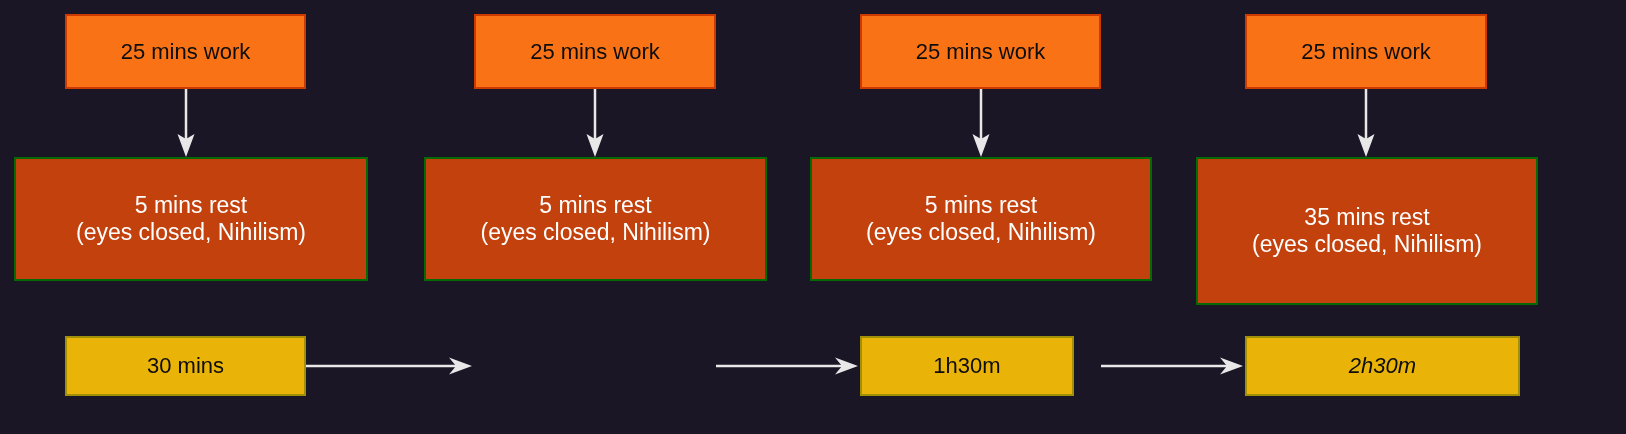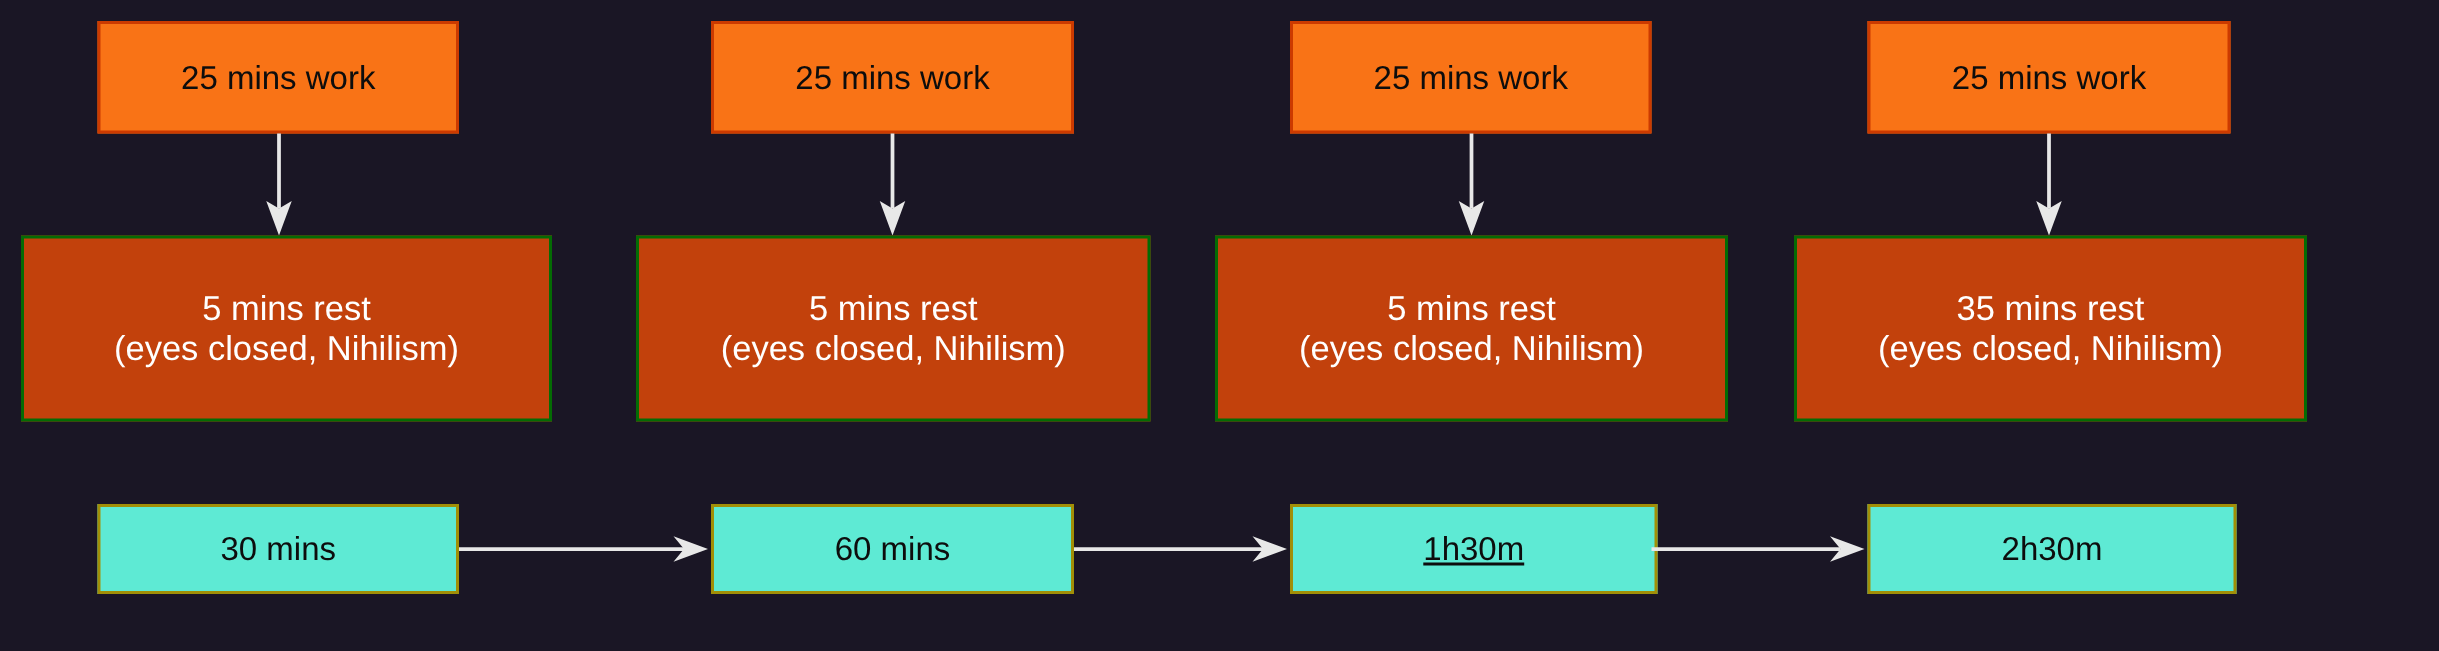--- a/index.html
+++ b/index.html
@@ -43,21 +43,21 @@
   .node-rest {
     background: #c2410c;
     border: 2px solid #046b04;
     color: #ffffff;
     font-size: 23px;
   }
   .node-rest .line1 { display: block; }
   .node-rest .line2 { display: block; }
 
   .node-total {
-    background: #5eead4;
+    background: #eab308;
     border: 2px solid #a18f07;
     color: #0d0d0d;
     font-size: 22px;
   }
 
   
   .arrow {
     position: absolute;
     pointer-events: none;
   }
@@ -97,61 +97,58 @@
       <line x1="10" y1="0" x2="10" y2="50" stroke="#e8e8e8" stroke-width="2.5"></line>
       <polygon points="10,68 1.5,45 10,50 18.5,45" fill="#e8e8e8"></polygon>
     </svg>
   </div>
 
   <div class="node node-rest" style="left:424px; top:157px; width:343px; height:124px;">
     <span class="line1">5 mins rest</span>
     <span class="line2">(eyes closed, Nihilism)</span>
   </div>
 
-  <div class="node node-total" style="left:474px; top:336px; width:242px; height:60px;">
-    <span>60 mins</span>
-  </div>
 
   <div class="node node-work" style="left:860px; top:14px; width:241px; height:75px;">
     <span>25 mins work</span>
   </div>
 
   <div class="arrow" style="left:971px; top:89px; width:20px; height:70px;">
     <svg width="20" height="70" viewBox="0 0 20 70">
       <line x1="10" y1="0" x2="10" y2="50" stroke="#e8e8e8" stroke-width="2.5"></line>
       <polygon points="10,68 1.5,45 10,50 18.5,45" fill="#e8e8e8"></polygon>
     </svg>
   </div>
 
   <div class="node node-rest" style="left:810px; top:157px; width:342px; height:124px;">
     <span class="line1">5 mins rest</span>
     <span class="line2">(eyes closed, Nihilism)</span>
   </div>
 
-  <div class="node node-total" style="left:860px; top:336px; width:245px; height:60px;text-decoration:underline;">
+  <div class="node node-total" style="left:860px; top:336px; width:214px; height:60px;">
     <span>1h30m</span>
   </div>
 
   <div class="node node-work" style="left:1245px; top:14px; width:242px; height:75px;">
     <span>25 mins work</span>
   </div>
 
   <div class="arrow" style="left:1356px; top:89px; width:20px; height:70px;">
     <svg width="20" height="70" viewBox="0 0 20 70">
       <line x1="10" y1="0" x2="10" y2="50" stroke="#e8e8e8" stroke-width="2.5"></line>
       <polygon points="10,68 1.5,45 10,50 18.5,45" fill="#e8e8e8"></polygon>
     </svg>
   </div>
 
-  <div class="node node-rest" style="left:1196px; top:157px; width:342px; height:124px;">
+  <div class="node node-rest" style="left:1196px; top:157px; width:342px; height:148px;">
     <span class="line1">35 mins rest</span>
     <span class="line2">(eyes closed, Nihilism)</span>
   </div>
 
-  <div class="node node-total" style="left:1245px; top:336px; width:246px; height:60px;">
+  <div class="node node-total" style="left:1245px; top:336px; width:275px; height:60px;font-style:italic;">
     <span>2h30m</span>
   </div>
 
   <div class="arrow" style="left:306px; top:356px; width:168px; height:20px;">
     <svg width="168" height="20" viewBox="0 0 168 20">
       <line x1="0" y1="10" x2="150" y2="10" stroke="#e8e8e8" stroke-width="2.5"></line>
       <polygon points="166,10 143,1.5 150,10 143,18.5" fill="#e8e8e8"></polygon>
     </svg>
   </div>
 

